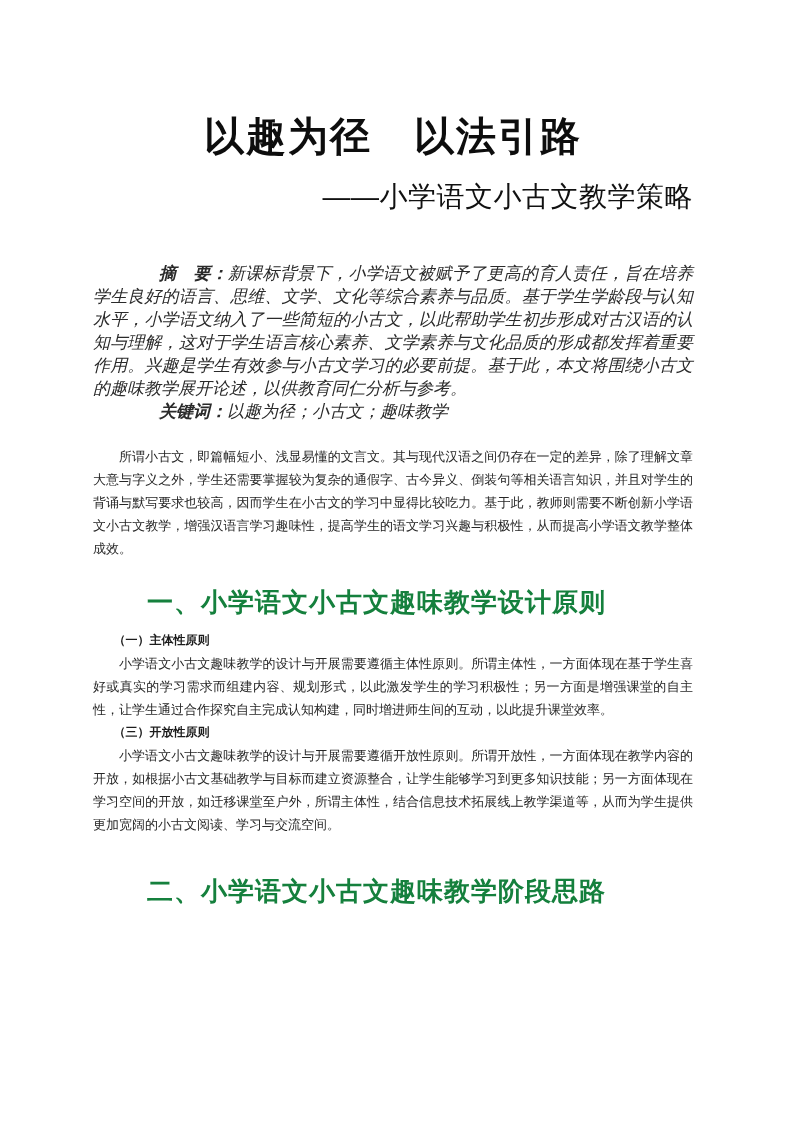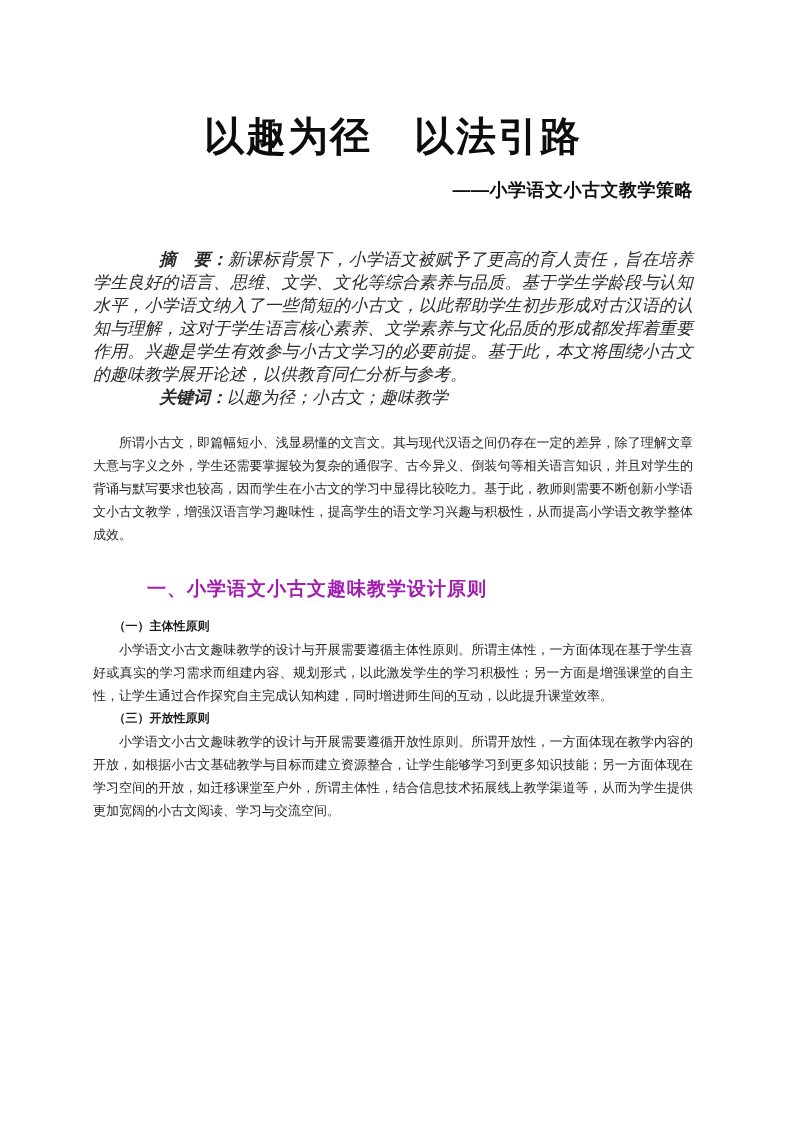--- a/index.html
+++ b/index.html
@@ -24,22 +24,22 @@
     font-size: 40px;
     line-height: 1.2;
     color: #0d0d0d;
     text-align: center;
     margin: 0 0 0 0;
     letter-spacing: 2px;
     white-space: nowrap;
   }
   .doc-subtitle {
     font-family: "Liberation Sans", "DejaVu Sans", sans-serif;
-    font-weight: 700;
-    font-size: 18px;
+    font-weight: 400;
+    font-size: 28px;
     color: #111111;
     text-align: right;
     margin-top: 18px;
     letter-spacing: 0.5px;
   }
   .abstract-block {
     margin-top: 46px;
     font-family: "Liberation Serif", "DejaVu Serif", serif;
     font-style: italic;
     font-size: 17px;
@@ -61,23 +61,23 @@
     line-height: 23px;
     text-align: justify;
     color: #262626;
     text-indent: 2em;
     margin: 0;
   }
   .intro-gap { margin-top: 22px; }
   .section-heading {
     font-family: "Liberation Serif", "DejaVu Serif", serif;
     font-weight: bold;
-    font-size: 19px;
+    font-size: 26px;
     line-height: 24px;
-    color: #a21caf;
+    color: #15803d;
     margin: 0;
     text-indent: 54px;
     letter-spacing: 1px;
   }
   .h2-gap-1 { margin-top: 31px; }
   .h2-gap-2 { margin-top: 44px; }
   .sub-heading {
     font-family: "Liberation Serif", "DejaVu Serif", serif;
     font-weight: bold;
     font-size: 12px;
@@ -106,14 +106,15 @@
 
   <h2 class="section-heading h2-gap-1">一、小学语文小古文趣味教学设计原则</h2>
 
   <h3 class="sub-heading sub-gap">（一）主体性原则</h3>
   <p class="body-para">小学语文小古文趣味教学的设计与开展需要遵循主体性原则。所谓主体性，一方面体现在基于学生喜好或真实的学习需求而组建内容、规划形式，以此激发学生的学习积极性；另一方面是增强课堂的自主性，让学生通过合作探究自主完成认知构建，同时增进师生间的互动，以此提升课堂效率。</p>
 
 
   <h3 class="sub-heading">（三）开放性原则</h3>
   <p class="body-para">小学语文小古文趣味教学的设计与开展需要遵循开放性原则。所谓开放性，一方面体现在教学内容的开放，如根据小古文基础教学与目标而建立资源整合，让学生能够学习到更多知识技能；另一方面体现在学习空间的开放，如迁移课堂至户外，所谓主体性，结合信息技术拓展线上教学渠道等，从而为学生提供更加宽阔的小古文阅读、学习与交流空间。</p>
 
+  <h2 class="section-heading h2-gap-2">二、小学语文小古文趣味教学阶段思路</h2>
 
 </div>
 
 </body></html>

